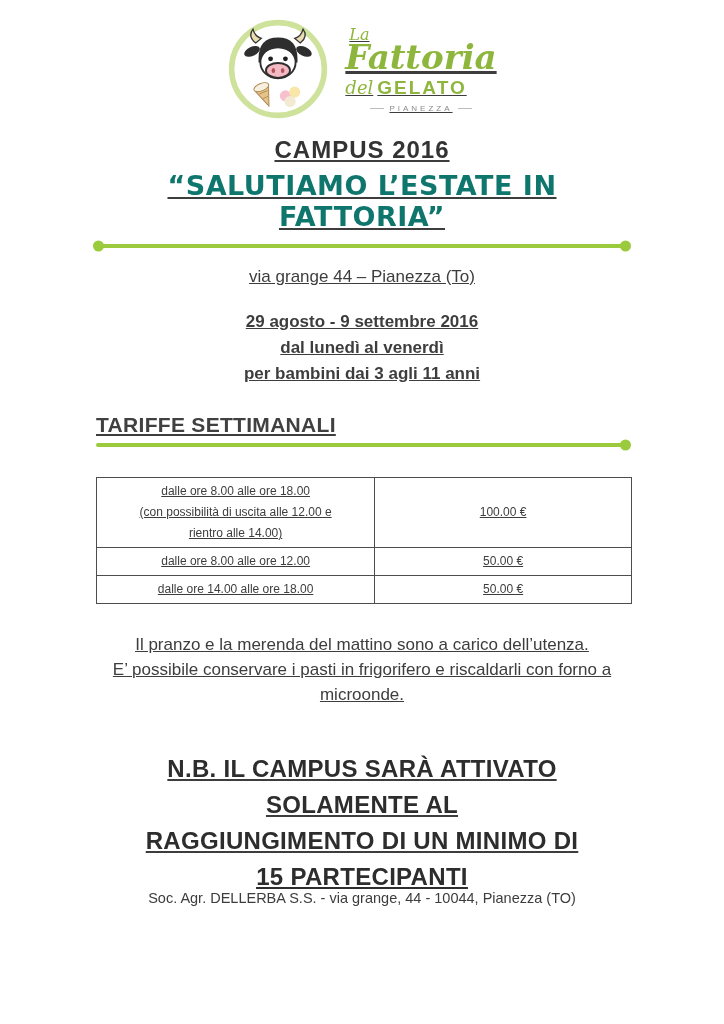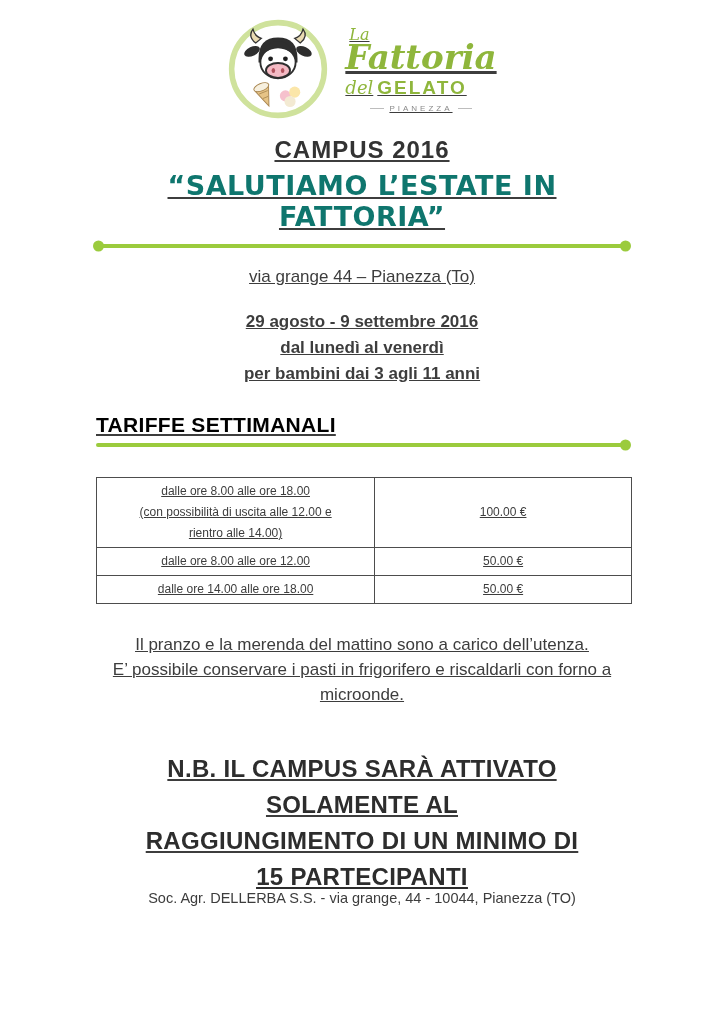--- a/index.html
+++ b/index.html
@@ -29,21 +29,21 @@
 
   
   .divider { position:relative; height:4px; background:#9bcb3d; margin-top:12px; border-radius:2px; }
   .dot { position:absolute; top:50%; width:11px; height:11px; border-radius:50%; background:#9bcb3d; transform:translateY(-50%); }
   .dot-left { left:-3px; }
   .dot-right { right:-3px; }
 
   .address { margin-top:16px; text-align:center; font-size:17px; line-height:25px; }
   .dates { margin-top:20px; text-align:center; font-size:17px; font-weight:bold; line-height:26px; }
 
-  .section-heading { margin:26px 0 0; font-size:21px; font-weight:bold; letter-spacing:0.3px; color:#000000; }
+  .section-heading { margin:26px 0 0; font-size:21px; font-weight:bold; letter-spacing:0.3px; color:#404040; }
   .divider2 { margin-top:6px; }
 
   
   .tariff-table { width:536px; margin:30px auto 0; border-collapse:collapse; font-size:12px; color:#3d3d3d; }
   .tariff-table td { border:1px solid #4d4d4d; text-align:center; padding:3px 12px; line-height:21px; }
   .tariff-table td:first-child { width:52%; }
   .pre { white-space:pre-line; }
 
   .includes { margin-top:20px; font-size:16.5px; line-height:23px; }
 

